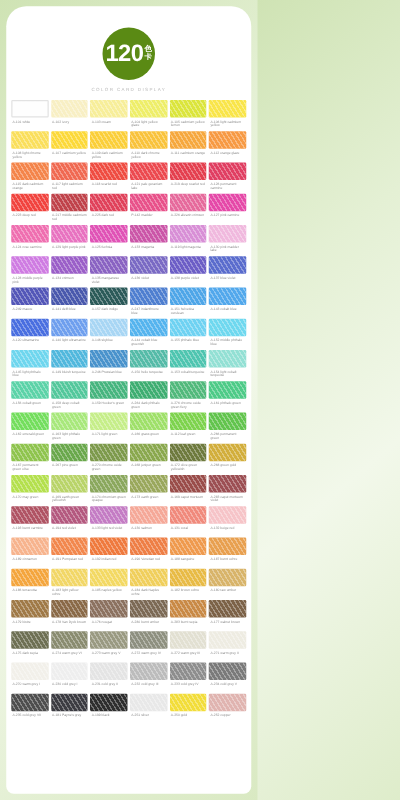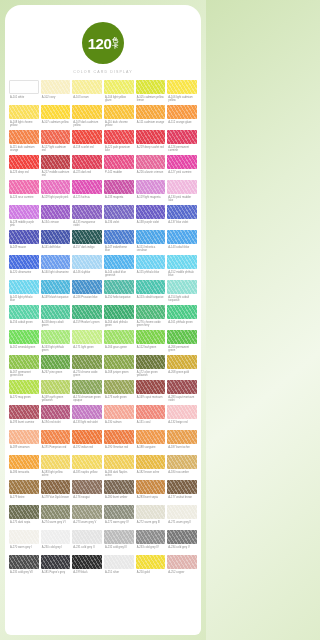--- a/index.html
+++ b/index.html
@@ -18,21 +18,21 @@
     overflow:hidden;
   }
   .header { padding-top:17px; text-align:center; }
   .badge {
     width:42px; height:42px; border-radius:50%;
     margin:0 auto;
     display:flex; align-items:center; justify-content:center;
     color:#fff;
   }
   .badge-num {
-    font-size:15px; font-weight:bold; letter-spacing:-.5px; line-height:1;
+    font-size:19px; font-weight:bold; letter-spacing:-.5px; line-height:1;
   }
   .badge-cn {
     font-size:6px; line-height:1.05; margin-left:1px;
     display:flex; flex-direction:column; font-weight:bold;
   }
   .subtitle {
     margin-top:6px; font-size:3.6px; letter-spacing:1.1px;
     color:#b9b9b9; text-transform:uppercase;
   }
   .grid {

